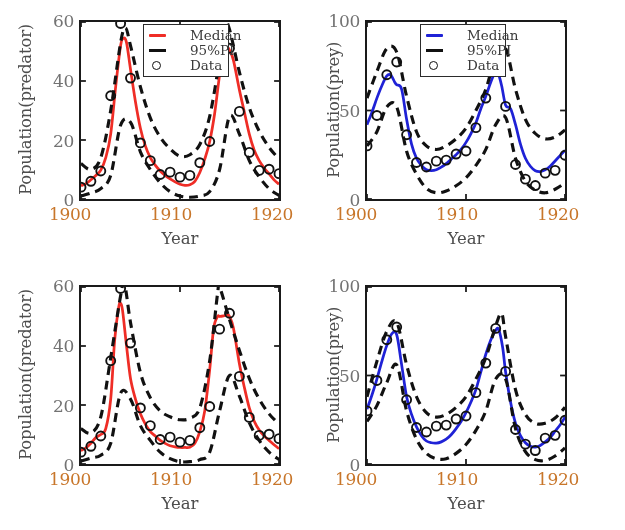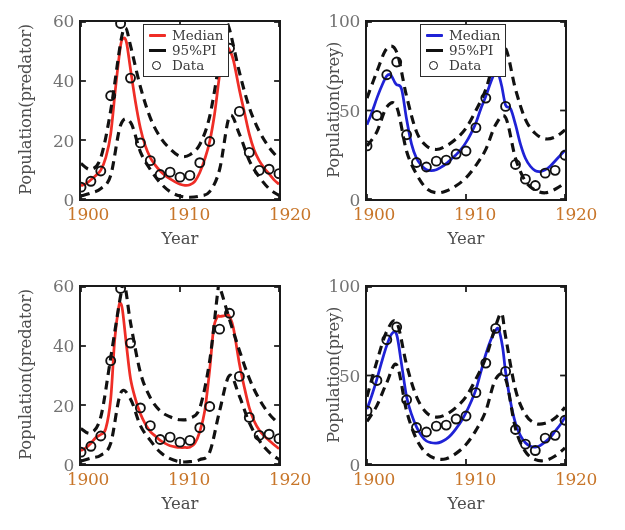--- a/index.html
+++ b/index.html
@@ -40,37 +40,37 @@
     color:#1a3f8f;
     text-align:right;
     white-space:nowrap;
     letter-spacing:-0.3px;
   }
   .ytick.orange{color:#737373;}
   .xtick{
     position:absolute;
     font-size:17px;
     color:#1a3f8f;
-    text-align:right;
+    text-align:left;
     white-space:nowrap;
     letter-spacing:-0.3px;
   }
   .xtick.orange{color:#c8762a;}
   .legend{
     position:absolute;
     background:#ffffff;
     border:1.6px solid #2b2b2b;
     box-sizing:border-box;
     padding:3px 5px 3px 4px;
     z-index:5;
   }
   .legrow{
     display:flex;align-items:flex-start;
     height:15px;
-    gap:5px;
+    gap:23px;
   }
   .legswatch{
     width:19px;height:15px;position:relative;flex:0 0 19px;
   }
   .legswatch .bar{
     position:absolute;left:1px;top:6px;width:17px;height:3px;border-radius:1px;
   }
   .legswatch .dashbar{
     position:absolute;left:1px;top:6px;width:17px;height:3.2px;background:#111;
   }

